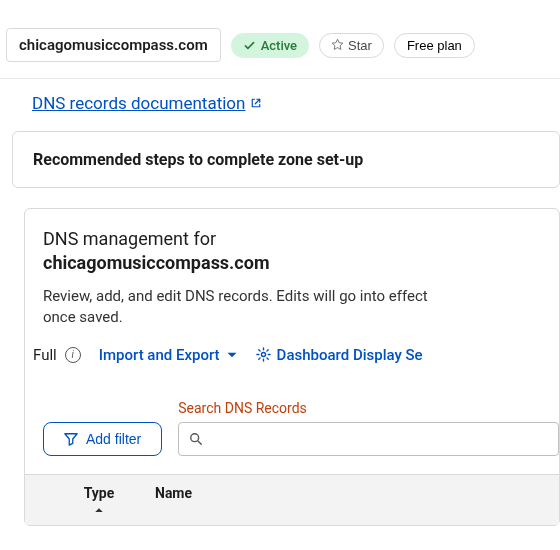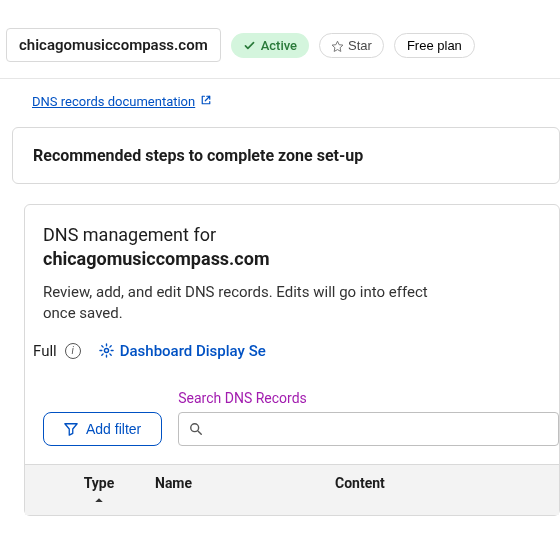--- a/index.html
+++ b/index.html
@@ -30,21 +30,21 @@
       gap: 5px;
       background: #d4f5dd;
       color: #2a7a3a;
       border-radius: 14px;
       padding: 5px 12px;
       font-size: 13px;
       font-weight: 500;
     }
     .star-btn {
       display: inline-flex;
-      align-items: flex-end;
+      align-items: flex-start;
       gap: 4px;
       border: 1px solid #d9d9d9;
       border-radius: 14px;
       padding: 4px 11px;
       font-size: 13px;
       background: #fff;
       cursor: pointer;
       color: #4a4a4a;
     }
     .plan-btn {
@@ -57,22 +57,23 @@
       background: #fff;
       cursor: pointer;
       color: #000000;
     }
     .doc-link-row {
       padding: 14px 16px 10px 32px;
     }
     .doc-link {
       color: #0051c3;
       text-decoration: underline;
-      font-size: 13px;
-      display: inline-flex;
+      font-size: 17px;
+      display: inline-flex;
+      align-items: center;
       gap: 5px;
       cursor: pointer;
     }
     .card {
       border: 1px solid #d9d9d9;
       border-radius: 6px;
       margin: 8px 0 0 12px;
       padding: 18px 20px;
     }
     .card-title {
@@ -155,23 +156,24 @@
       display: inline-flex;
       align-items: center;
       gap: 8px;
       cursor: pointer;
     }
     .search-group {
       flex: 1;
     }
     .search-label {
       font-size: 14px;
-      color: #a21caf;
+      color: #c2410c;
       margin-bottom: 6px;
       display: block;
+      margin-top: 6px;
     }
     .search-input-wrap {
       border: 1px solid #bfbfbf;
       border-radius: 4px;
       display: flex;
       align-items: center;
       padding: 8px 10px;
       gap: 8px;
     }
     .search-input-wrap input {
@@ -245,20 +247,28 @@
 <div class="panel">
   <div class="panel-heading">
     <span>DNS management for</span><br>
     <span class="domain">chicagomusiccompass.com</span>
   </div>
   <div class="panel-desc">Review, add, and edit DNS records. Edits will go into effect once saved.</div>
 
   <div class="setup-row">
     <span class="setup-value">Full</span>
     <span class="info-icon">i</span>
+    <span class="action-link">
+      <span>Import and Export</span>
+      <span>
+        <svg width="12" height="12" viewBox="0 0 16 16">
+            <path d="M2 5l6 6 6-6z" fill="#0051c3"></path>
+          </svg>
+      </span>
+    </span>
     <span class="action-link">
       <span>
         <svg width="15" height="15" viewBox="0 0 16 16">
             <circle cx="8" cy="8" r="2.2" stroke="#0051c3" stroke-width="1.5" fill="none"></circle>
             <path d="M8 1v2M8 13v2M1 8h2M13 8h2M3 3l1.4 1.4M11.6 11.6L13 13M13 3l-1.4 1.4M4.4 11.6L3 13" stroke="#0051c3" stroke-width="1.5" stroke-linecap="round"></path>
           </svg>
       </span>
       <span>Dashboard Display Se</span>
     </span>
   </div>
@@ -289,16 +299,15 @@
   <div class="table-header">
     <div class="col-type">
       <span>Type</span>
       <span>
         <svg width="10" height="10" viewBox="0 0 16 16">
             <path d="M2 11l6-6 6 6z" fill="#333"></path>
           </svg>
       </span>
     </div>
     <div class="col-name">Name</div>
-    <div class="col-content">Content</div>
   </div>
 
 </div>
 
 </body></html>

